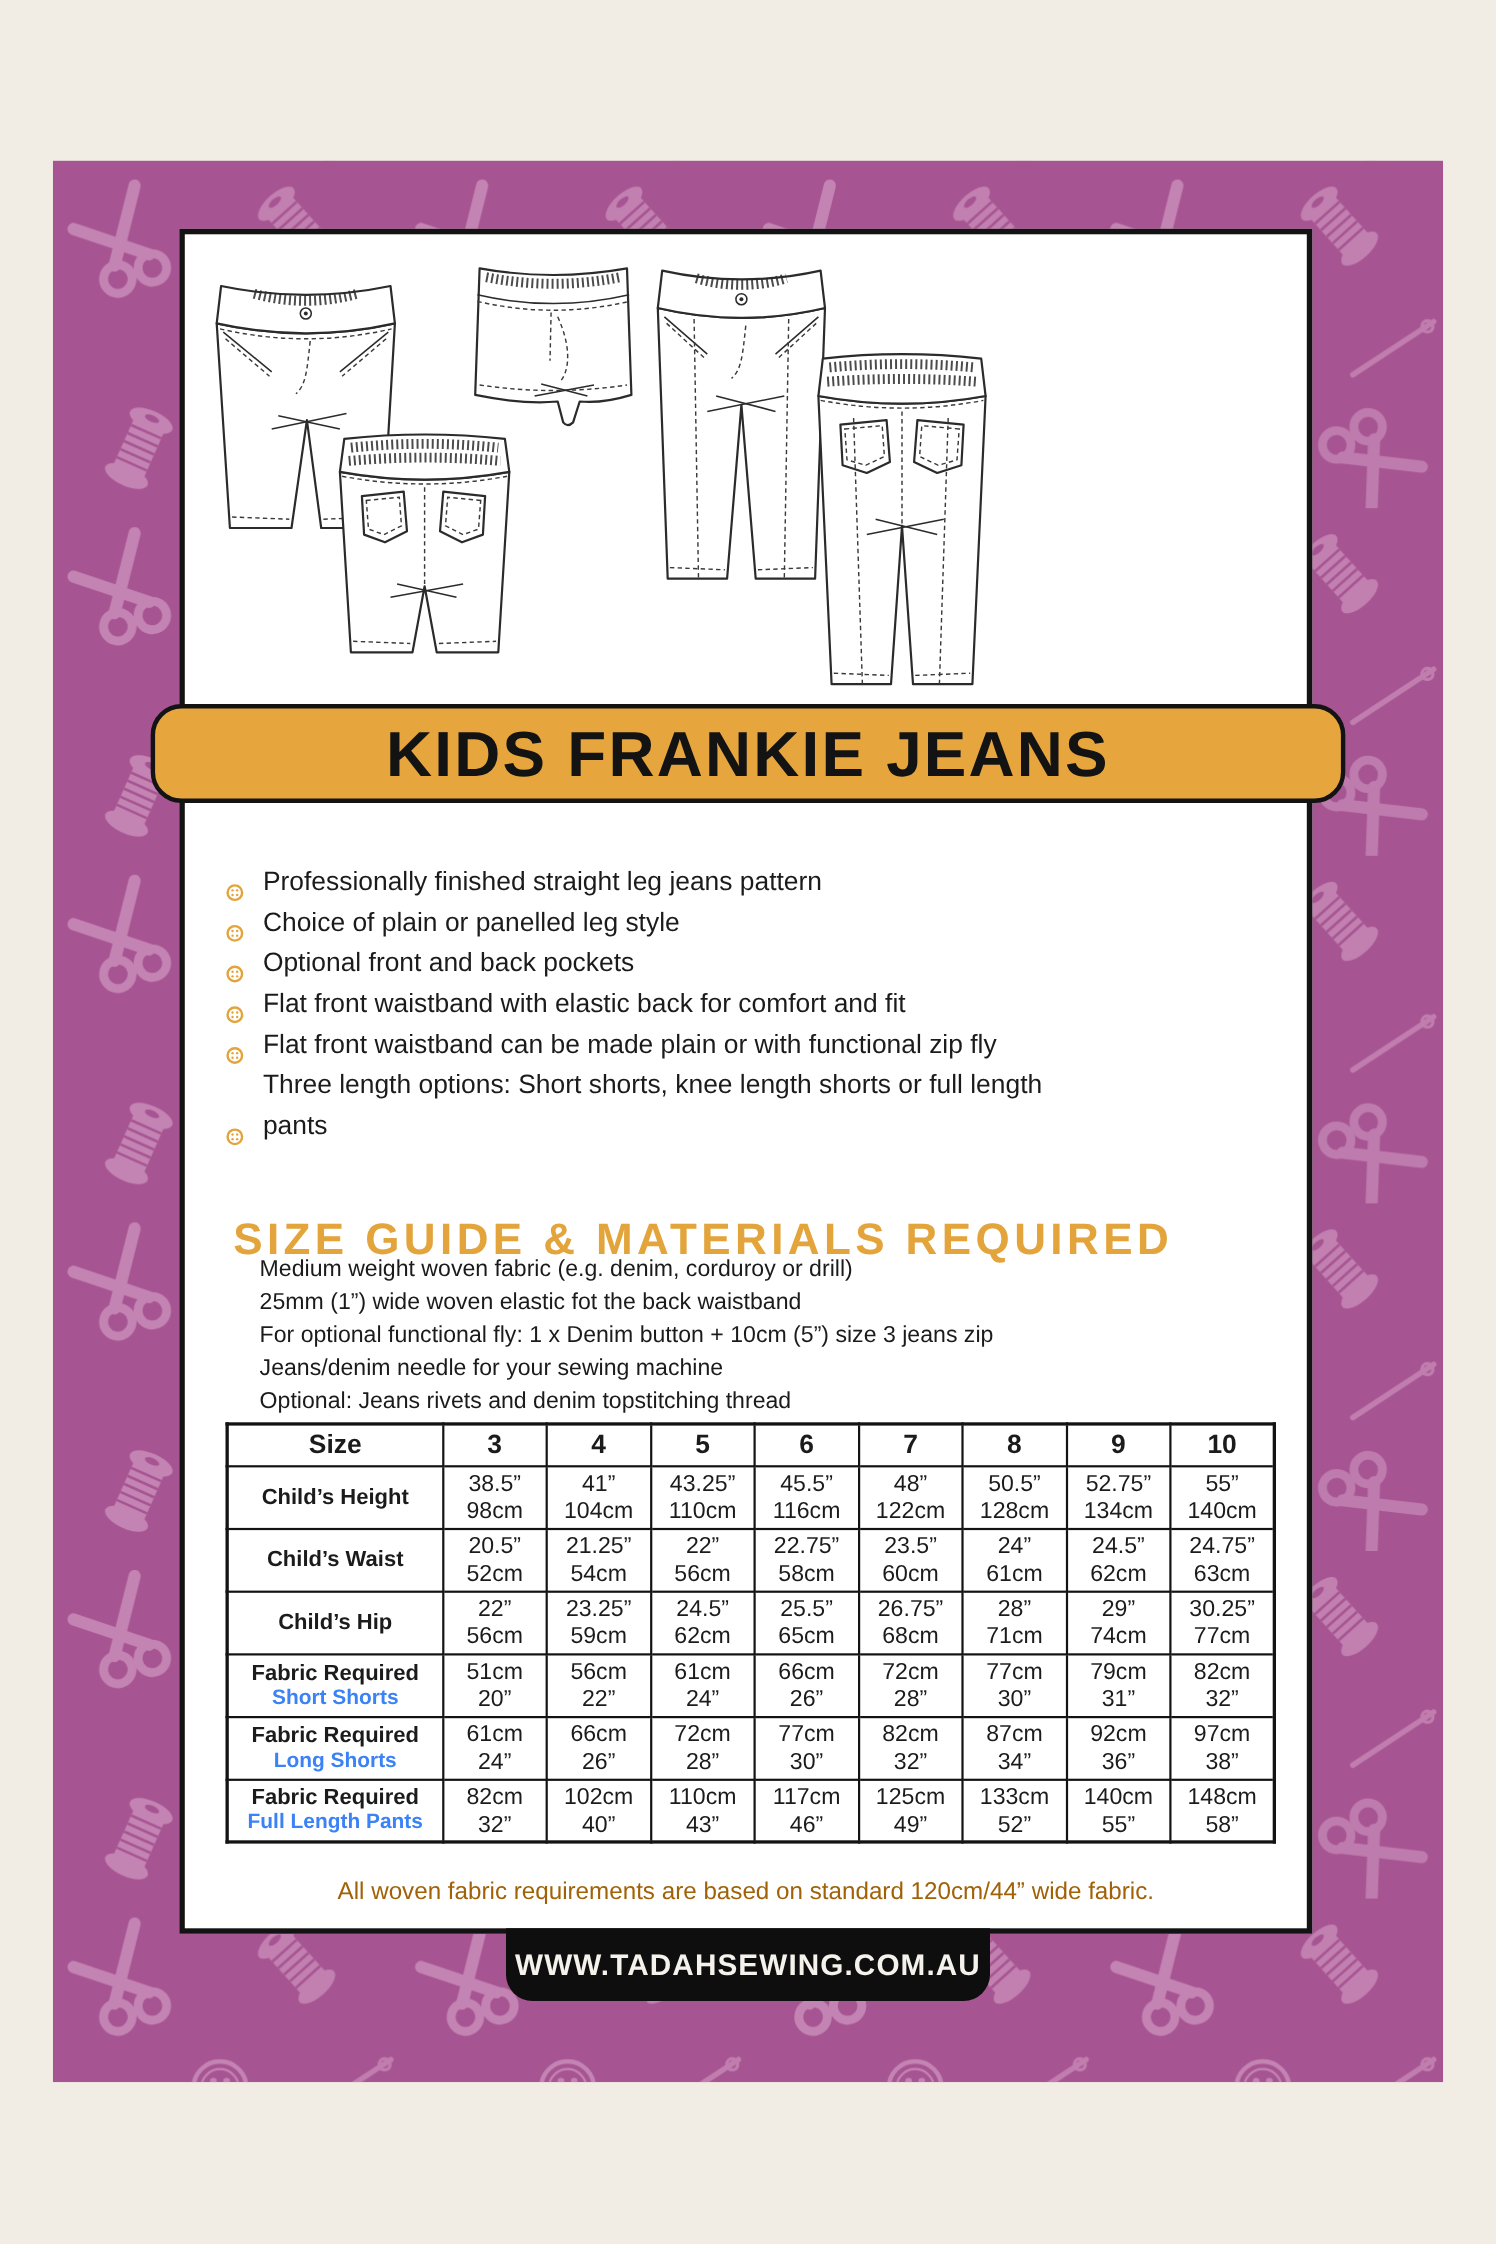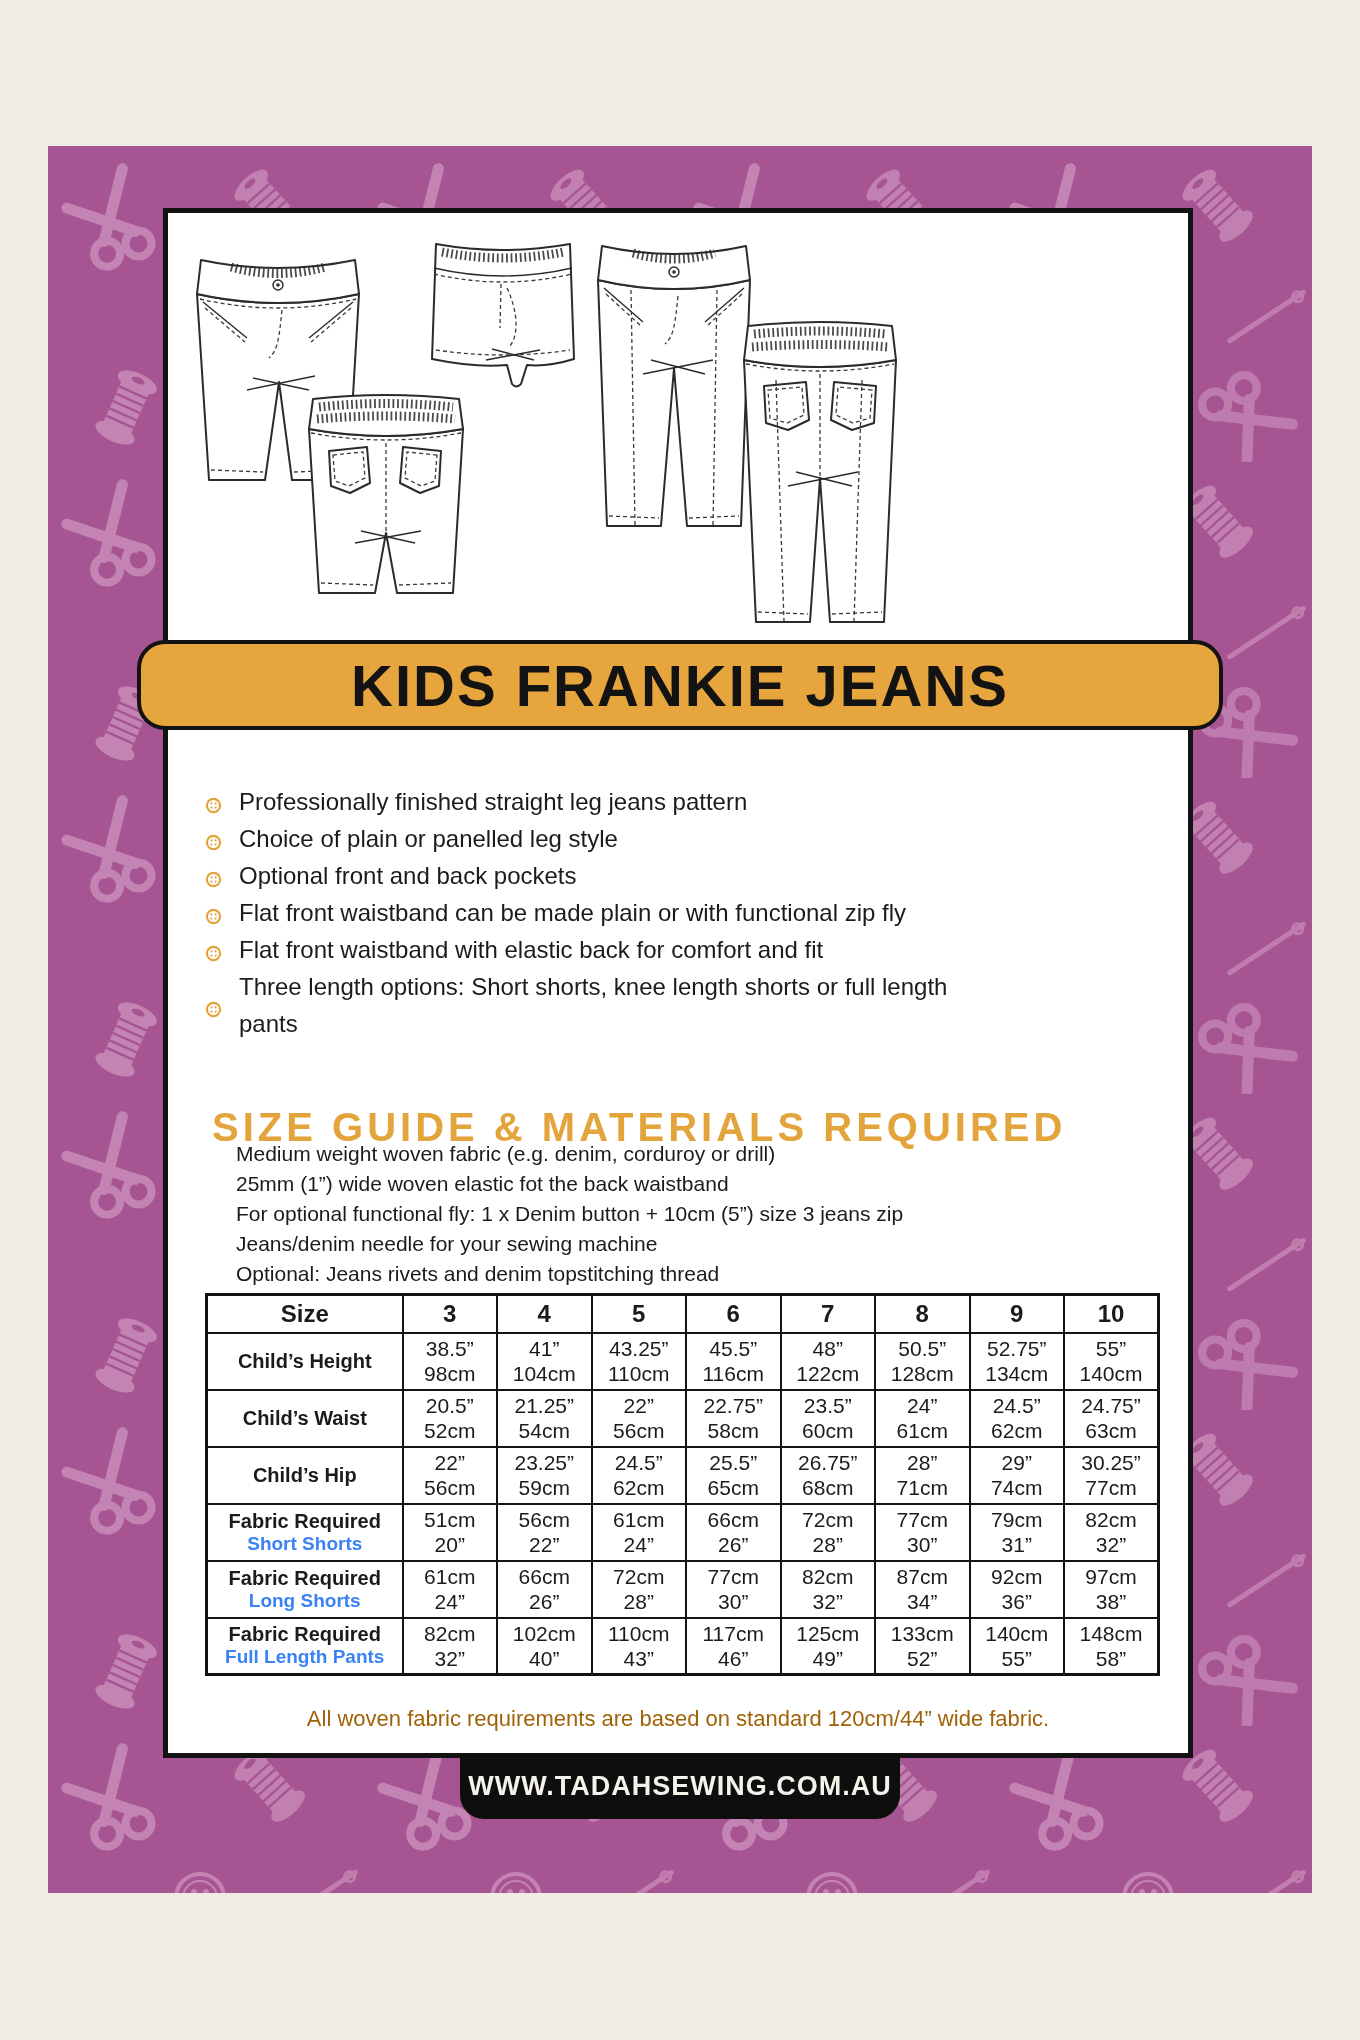--- a/index.html
+++ b/index.html
@@ -22,21 +22,21 @@
     position:absolute; left:137px; top:640px; width:1086px; height:90px;
     background:#E6A63D; border:4px solid #131313; border-radius:28px;
     display:flex; align-items:center; justify-content:center;
   }
   .title-banner h1 {
     font-size:58px; font-weight:bold; letter-spacing:2px; color:#131313;
     font-family:"Liberation Sans", sans-serif; white-space:nowrap;
   }
 
   .features { position:absolute; left:37px; top:570px; width:800px; list-style:none; }
-  .features li { display:flex; align-items:center; line-height:37px; font-size:24px; color:#1b1b1b; }
+  .features li { display:flex; align-items:flex-end; line-height:37px; font-size:24px; color:#1b1b1b; }
   .features .bullet { flex:0 0 34px; padding-top:8px; }
   .features .bullet svg { display:block; }
 
   .size-heading {
     position:absolute; left:44px; top:864px;
     font-size:40px; font-weight:bold; letter-spacing:4px; color:#E3A43C; white-space:nowrap;margin-top:28px;
   }
   .materials { position:absolute; left:44px; top:926px; width:960px; }
   .materials div { font-size:21px; line-height:30px; color:#1b1b1b;margin-left:24px; }
 
@@ -247,33 +247,33 @@
     <li>
       <span class="bullet">
           <svg width="17" height="17">
             <circle cx="8.5" cy="8.5" r="6.6" fill="none" stroke="#E3A43C" stroke-width="2.2"></circle>
             <circle cx="6.4" cy="6.4" r="1.1" fill="#E3A43C"></circle>
             <circle cx="10.6" cy="6.4" r="1.1" fill="#E3A43C"></circle>
             <circle cx="6.4" cy="10.6" r="1.1" fill="#E3A43C"></circle>
             <circle cx="10.6" cy="10.6" r="1.1" fill="#E3A43C"></circle>
           </svg>
         </span>
-      <span>Flat front waistband can be made plain or with functional zip fly</span>
+      <span>Flat front waistband with elastic back for comfort and fit</span>
     </li>
     <li>
       <span class="bullet">
           <svg width="17" height="17">
             <circle cx="8.5" cy="8.5" r="6.6" fill="none" stroke="#E3A43C" stroke-width="2.2"></circle>
             <circle cx="6.4" cy="6.4" r="1.1" fill="#E3A43C"></circle>
             <circle cx="10.6" cy="6.4" r="1.1" fill="#E3A43C"></circle>
             <circle cx="6.4" cy="10.6" r="1.1" fill="#E3A43C"></circle>
             <circle cx="10.6" cy="10.6" r="1.1" fill="#E3A43C"></circle>
           </svg>
         </span>
-      <span>Flat front waistband with elastic back for comfort and fit</span>
+      <span>Flat front waistband can be made plain or with functional zip fly</span>
     </li>
     <li>
       <span class="bullet">
           <svg width="17" height="17">
             <circle cx="8.5" cy="8.5" r="6.6" fill="none" stroke="#E3A43C" stroke-width="2.2"></circle>
             <circle cx="6.4" cy="6.4" r="1.1" fill="#E3A43C"></circle>
             <circle cx="10.6" cy="6.4" r="1.1" fill="#E3A43C"></circle>
             <circle cx="6.4" cy="10.6" r="1.1" fill="#E3A43C"></circle>
             <circle cx="10.6" cy="10.6" r="1.1" fill="#E3A43C"></circle>
           </svg>

